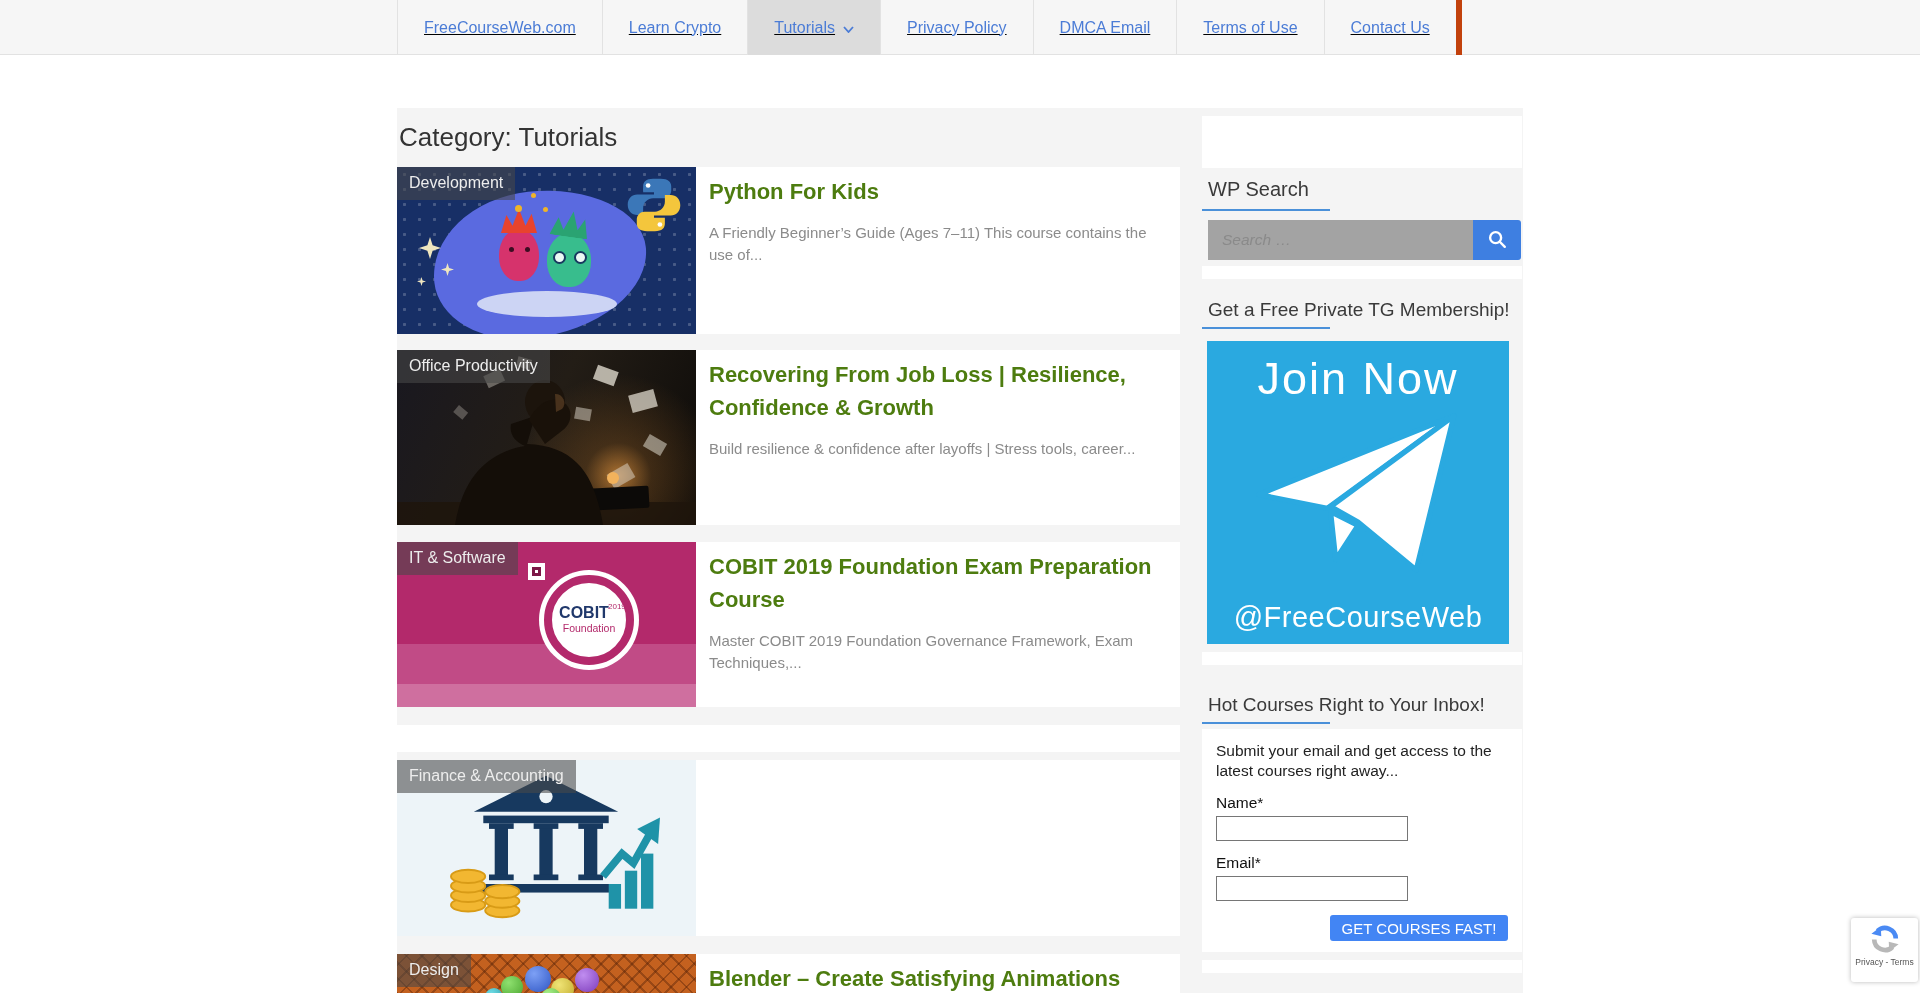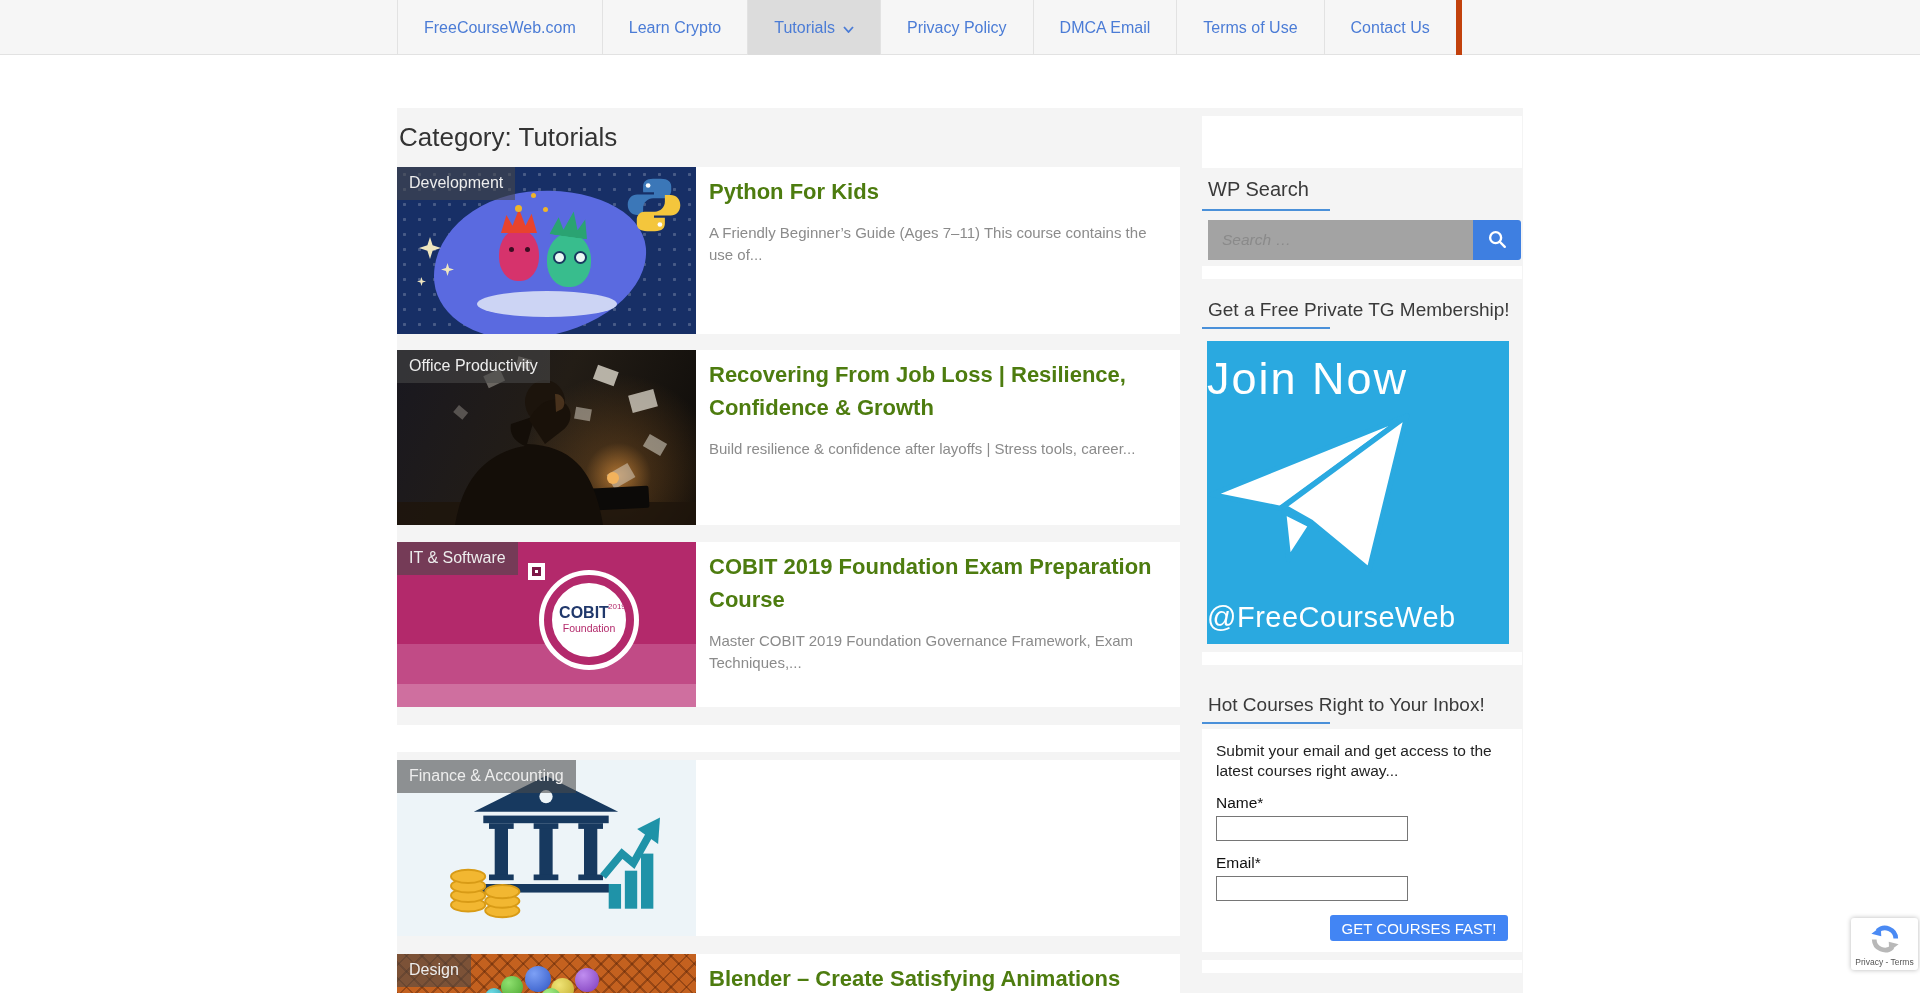--- a/index.html
+++ b/index.html
@@ -2,21 +2,21 @@
 <html><head>
 <meta charset="utf-8">
 <style>
   * { margin:0; padding:0; box-sizing:border-box; }
   html,body { width:1920px; height:993px; overflow:hidden; background:#fff;
               font-family:"Liberation Sans", sans-serif; }
   #app { position:relative; width:1920px; height:993px; background:#fff; }
 
   
   .nav-strip { position:absolute; left:0; top:0; width:1920px; height:55px;
-               background:#f6f6f6; border-bottom:1px solid #e2e2e2; }
+               background:#f6f6f6; border-bottom:1px solid #e2e2e2;text-decoration:underline; }
   .nav { margin-left:397px; height:55px; display:flex; }
   .nav-item { display:flex; align-items:center; padding:0 26px; height:55px;
               border-left:1px solid #e2e2e2; color:#4b7cd6; font-size:16px;
               cursor:pointer; white-space:nowrap; text-decoration:none; }
   .nav-item:last-child { border-right:6px solid #c2410c; }
   .nav-item.active { background:#dcdcdc; }
   .caret { margin-left:8px; display:inline-block; }
 
   
   .band { position:absolute; left:397px; top:108px; width:1126px; height:885px;
@@ -110,41 +110,41 @@
   .sb-search-input { flex:1; border:none; background:#a3a3a3; padding:0 14px;
       font-size:15.5px; color:#444; outline:none; font-family:"Liberation Sans",sans-serif;font-style:italic; }
   .sb-search-input::placeholder { color:#8a8a8a; }
   .sb-search-btn { width:48px; border:none; background:#3e7fe1; cursor:pointer;
       border-radius:0 3px 3px 0; display:flex; align-items:center; justify-content:center; }
   .sb-bar { position:absolute; left:0; width:320px; height:13px; background:#fff; }
   #sb-bar1 { top:158px; } #sb-bar2 { top:544px; } #sb-bar3 { top:852px; }
   #sb-tg-title { top:191px; font-size:19px; }
   #sb-underline2 { top:219px; }
   .tg-banner { position:absolute; left:5px; top:233px; width:302px; height:303px;
-      background:#2aa9e0; text-align:left; cursor:pointer; }
+      background:#2aa9e0; text-align:center; cursor:pointer; }
   .tg-join { margin-top:12px; font-size:45px; color:#fff; letter-spacing:2px; font-weight:400; }
   .tg-plane { margin-top:4px; }
   .tg-handle { position:absolute; left:0; right:0; bottom:10px; font-size:29px;
       color:#fff; letter-spacing:.5px; font-weight:400; }
   #sb-hot-title { top:586px; font-size:19px; }
   #sb-underline3 { top:614px; }
   .sb-form { position:absolute; left:0; top:621px; width:320px; height:223px;
       background:#fff; padding:12px 14px; }
   .sb-form-intro { font-size:15.5px; line-height:20px; color:#222; }
   .sb-label { display:block; margin-top:13px; font-size:15.5px; color:#111; }
   .sb-input { display:block; margin-top:4px; width:192px; height:25px;
       border:1px solid #767676; background:#fff; padding:0 6px; font-size:14px;
       font-family:"Liberation Sans",sans-serif; }
   .sb-btn-row { text-align:right; margin-top:14px; }
   .sb-submit { display:inline-block; width:178px; height:26px; background:#4285f4;
       color:#fff; border:none; border-radius:3px; font-size:15px; cursor:pointer;
       font-family:"Liberation Sans",sans-serif; }
 
   
-  .recaptcha { position:absolute; left:1851px; top:918px; width:67px; height:52px;
+  .recaptcha { position:absolute; left:1851px; top:918px; width:67px; height:64px;
       background:#fff; border-radius:3px; box-shadow:0 0 5px rgba(0,0,0,.28);
       display:flex; flex-direction:column; align-items:center; cursor:pointer; }
   .recaptcha svg { margin-top:6px; }
   .recaptcha-links { margin-top:3px; font-size:8.5px; color:#555; }
 </style>
 </head>
 <body>
 
 <div id="app">
 

